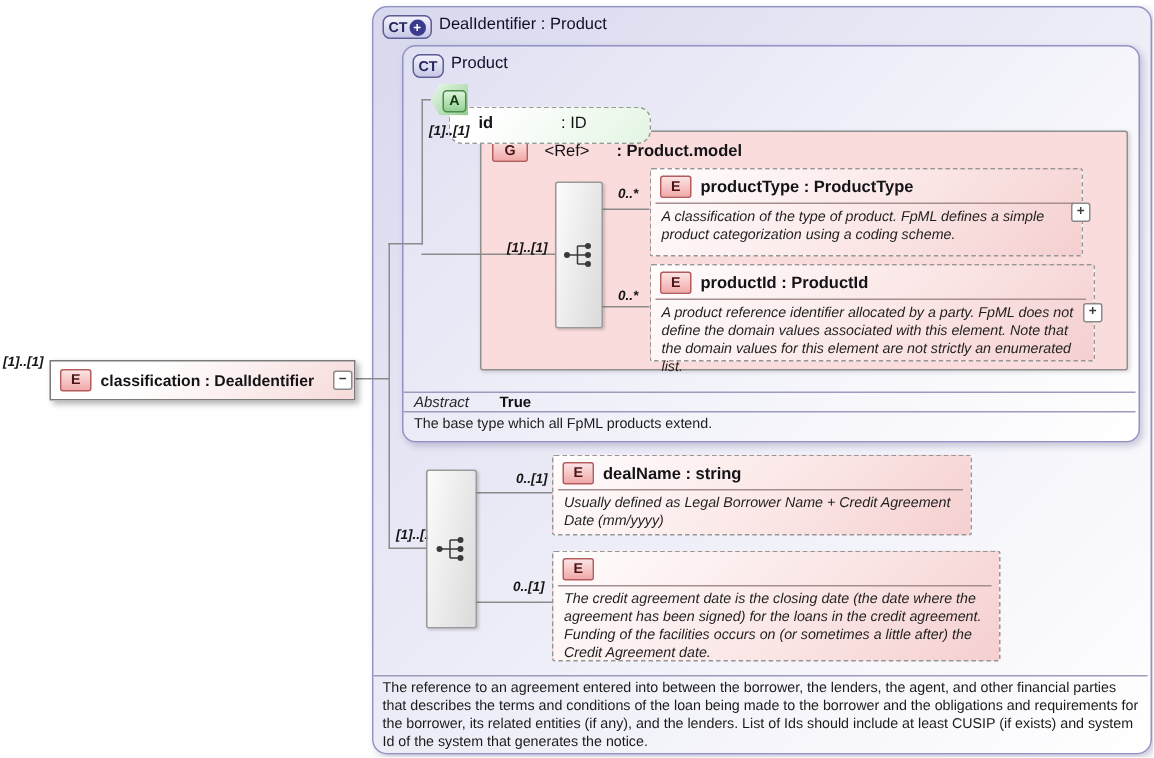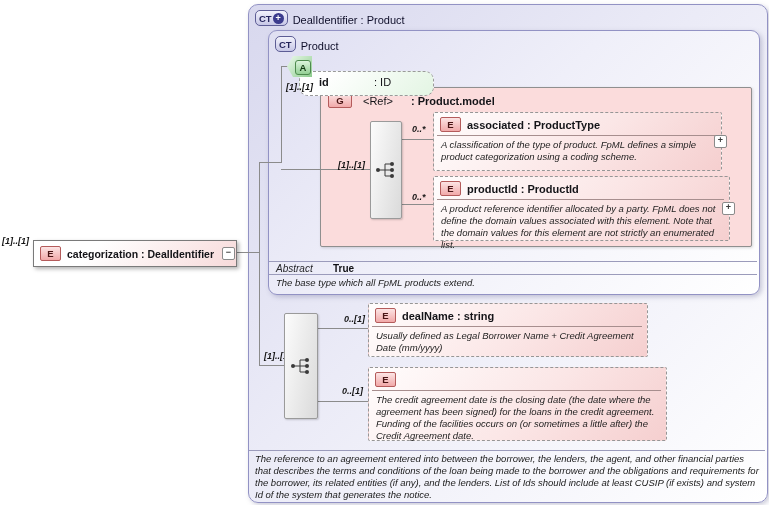--- a/index.html
+++ b/index.html
@@ -12,21 +12,21 @@
   .vline{width:1px;}
 
   
   .card-lbl{position:absolute;font-size:9px;font-style:italic;font-weight:bold;
             color:#141414;white-space:nowrap;}
 
   
   .container{position:absolute;border:1px solid #9292c4;border-radius:10px;
              background:linear-gradient(135deg,#d8d8ee 0%,#ebebf7 45%,#ffffff 100%);
              box-shadow:2px 2px 5px rgba(105,105,145,.35);}
-  .ct-header{position:absolute;left:6px;top:5px;display:flex;align-items:flex-end;gap:5px;}
+  .ct-header{position:absolute;left:6px;top:5px;display:flex;align-items:flex-start;gap:5px;}
   .badge-ct{display:inline-flex;align-items:center;justify-content:center;gap:1px;
             height:14px;padding:0 3px;border:1px solid #5d5d95;border-radius:5px;
             background:linear-gradient(180deg,#f2f2fc,#c7c7e7);
             font-size:9.5px;font-weight:bold;color:#24245c;}
   .plus-circle{display:inline-block;width:11px;height:11px;border-radius:50%;
                background:#3b3b8d;color:#ffffff;font-size:9px;line-height:11px;
                text-align:center;font-weight:bold;}
   .hdr-title{font-size:11px;font-weight:normal;color:#0f0f2a;white-space:nowrap;}
 
   
@@ -76,21 +76,21 @@
 
   
   .toggle{position:absolute;width:11px;height:11px;border:1px solid #8a8a8a;border-radius:2px;
           background:#ffffff;font-size:9px;line-height:9px;text-align:center;color:#3c3c3c;
           font-weight:bold;cursor:pointer;}
 
   
   .facet-line{position:absolute;height:1px;background:#9b9bbb;}
   .facet-label{position:absolute;font-style:italic;font-size:10px;color:#26262a;}
   .facet-value{position:absolute;font-size:10px;font-weight:bold;color:#101014;margin-left:12px;}
-  .doc-text{position:absolute;font-style:italic;font-size:9.5px;line-height:1.25;color:#1b1b1b;}
+  .doc-text{position:absolute;font-size:9.5px;line-height:1.25;color:#1b1b1b;}
 </style>
 </head>
 <body>
 
 <div class="canvas">
 
   <div class="container" style="left:248px;top:4px;width:518px;height:497px;">
     <div class="ct-header">
       <span class="badge-ct">
         <span>CT</span>
@@ -134,21 +134,21 @@
   <div class="hline" style="left:281px;top:169px;width:89px;"></div>
   <div class="hline" style="left:400px;top:139px;width:33px;"></div>
   <div class="hline" style="left:400px;top:204px;width:33px;"></div>
   <div class="hline" style="left:259px;top:365px;width:25px;"></div>
   <div class="hline" style="left:316px;top:328px;width:52px;"></div>
   <div class="hline" style="left:316px;top:401px;width:52px;"></div>
 
   <span class="card-lbl" style="left:2px;top:236px;">[1]..[1]</span>
   <div class="rootbox" style="left:33px;top:240px;width:190px;height:25px;">
     <span class="badge-e">E</span>
-    <span class="rtitle">categorization : DealIdentifier</span>
+    <span class="rtitle">classification : DealIdentifier</span>
   </div>
   <div class="toggle" style="left:222px;top:247px;">
     <span>−</span>
   </div>
 
   <div class="idbox" style="left:299px;top:71px;width:133px;height:23px;">
     <span class="aname">id</span>
     <span class="atype">: ID</span>
   </div>
   <div class="atab" style="left:287px;top:56px;width:25px;height:21px;"></div>
@@ -185,21 +185,21 @@
       <line x1="10" y1="15" x2="16" y2="15" stroke="#3a3a3a"></line>
       <circle cx="17" cy="3" r="2" fill="#3a3a3a"></circle>
       <circle cx="17" cy="9" r="2" fill="#3a3a3a"></circle>
       <circle cx="17" cy="15" r="2" fill="#3a3a3a"></circle>
     </svg>
   </div>
 
   <div class="ebox" style="left:433px;top:112px;width:287px;height:57px;">
     <div class="title-row">
       <span class="badge-e">E</span>
-      <span class="etitle">associated : ProductType</span>
+      <span class="etitle">productType : ProductType</span>
     </div>
     <div class="sep"></div>
     <div class="desc">A classification of the type of product. FpML defines a simple product categorization using a coding scheme.</div>
   </div>
   <div class="toggle" style="left:714px;top:135px;">
     <span>+</span>
   </div>
 
   <div class="ebox" style="left:433px;top:176px;width:295px;height:63px;">
     <div class="title-row">

